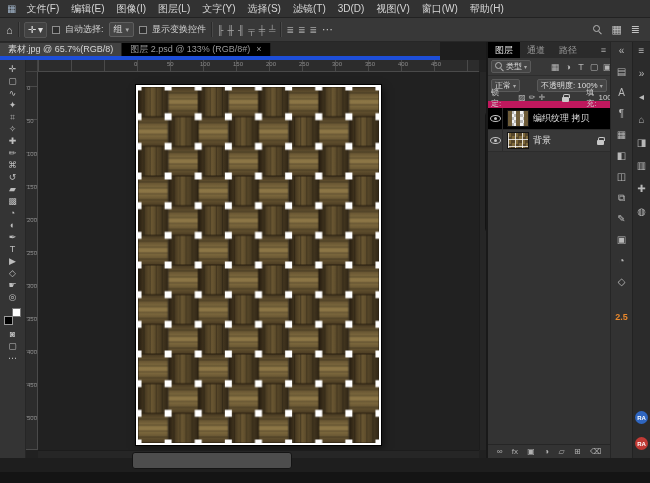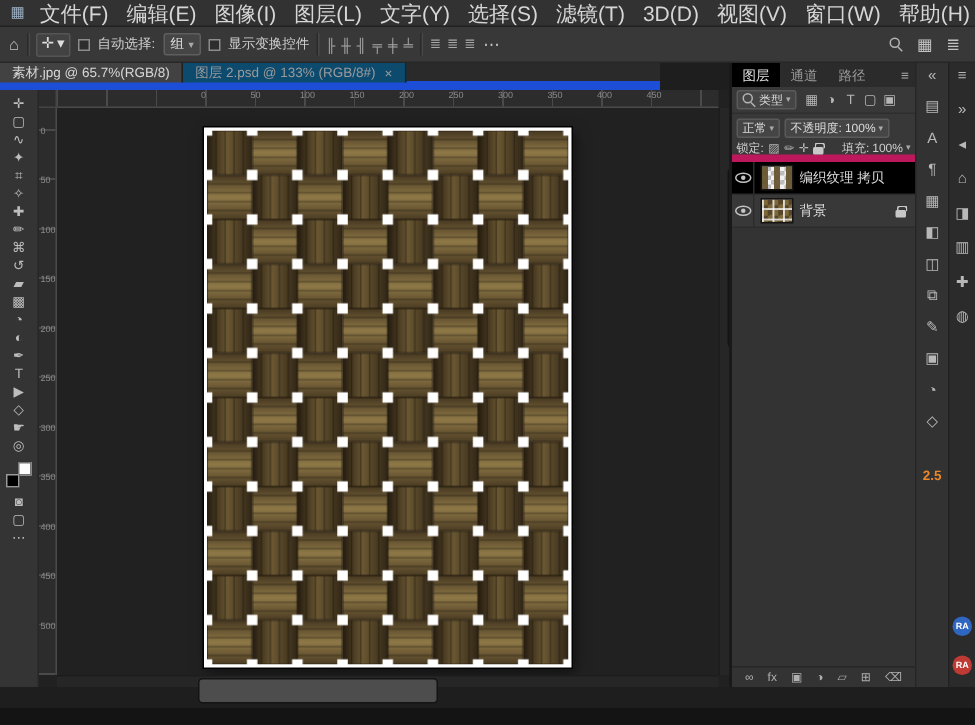--- a/index.html
+++ b/index.html
@@ -3,43 +3,43 @@
 <meta charset="utf-8">
 <style>
 *{margin:0;padding:0;box-sizing:border-box}
 html,body{width:650px;height:483px;overflow:hidden;background:#151515;
   font-family:"Liberation Sans","DejaVu Sans",sans-serif}
 .app{position:absolute;left:0;top:0;width:650px;height:483px;background:#1e1e1e;color:#cfcfcf;font-size:10px}
 
 
 .menubar{position:absolute;left:0;top:0;right:0;height:18px;background:#323232;border-bottom:1px solid #222;display:flex;align-items:center;padding-left:3px;white-space:nowrap;overflow:hidden}
 .appicon{font-size:10px;color:#9db0c4;margin:0 4px}
-.menu-item{padding:0 6px;font-size:14px;color:#d6d6d6;line-height:18px}
+.menu-item{padding:0 6px;font-size:10px;color:#d6d6d6;line-height:18px}
 
 
 .optionsbar{position:absolute;left:0;top:18px;right:0;height:24px;background:#383838;border-bottom:1px solid #272727;display:flex;align-items:center;gap:5px;padding:0 6px;white-space:nowrap;overflow:hidden}
 .obar-icon{color:#c2c2c2;font-size:11px}
 .toolpreset{display:inline-flex;align-items:center;gap:2px;background:#424242;border:1px solid #555;border-radius:2px;height:16px;padding:0 3px;color:#ddd}
 .vdiv{width:1px;height:15px;background:#2a2a2a;box-shadow:1px 0 0 #484848;flex:0 0 auto}
 .cb{display:inline-block;width:8px;height:8px;border:1px solid #8d8d8d;background:#2d2d2d;flex:0 0 auto}
 .olabel{font-size:9px;color:#cfcfcf}
 .combo{display:inline-flex;align-items:center;gap:3px;background:#454545;border:1px solid #5e5e5e;border-radius:2px;height:15px;padding:0 4px;font-size:9px;color:#e0e0e0}
 .combo .arrow{font-size:7px;color:#aaa}
 .glyph-group{display:inline-flex;gap:4px;color:#a8a8a8;font-size:9px}
 .obar-right{margin-left:auto;display:inline-flex;gap:9px;align-items:center;padding-right:4px}
 .mag{position:relative;width:9px;height:9px;display:inline-block}
 .mag::before{content:'';position:absolute;left:0;top:0;width:5px;height:5px;border:1px solid #b5b5b5;border-radius:50%}
 .mag::after{content:'';position:absolute;left:6px;top:6px;width:4px;height:1px;background:#b5b5b5;transform:rotate(45deg);transform-origin:0 0}
 
 
 .main{position:absolute;left:0;top:42px;right:0;height:416px;background:#1e1e1e}
 
 
-.tabbar{position:absolute;left:0;top:0;width:440px;height:18px;background:#2a2a2a;display:flex;align-items:flex-start;border-bottom:6px solid #1d4ed8}
-.doc-tab{display:flex;align-items:center;padding:0 8px;font-size:9px;color:#9a9a9a;background:#0c4a6e;border-right:1px solid #1f1f1f;white-space:nowrap;overflow:hidden}
+.tabbar{position:absolute;left:0;top:0;width:440px;height:18px;background:#2a2a2a;display:flex;align-items:center;border-bottom:4px solid #1d4ed8}
+.doc-tab{display:flex;align-items:center;padding:0 8px;font-size:9px;color:#9a9a9a;background:#000000;border-right:1px solid #1f1f1f;white-space:nowrap;overflow:hidden}
 .doc-tab.active{background:#424242;color:#d8d8d8}
 .doc-tab .close{margin-left:6px;color:#9a9a9a;font-size:9px}
 
 
 .toolbar{position:absolute;left:0;top:18px;width:26px;bottom:0;background:#343434;border-right:1px solid #262626;display:flex;flex-direction:column;align-items:center;padding-top:3px}
 .tool{width:22px;height:12px;line-height:12px;text-align:center;font-size:9px;color:#bdbdbd;flex:0 0 auto}
 .swatches{position:relative;width:17px;height:17px;margin:5px 0 3px 0;flex:0 0 auto}
 .sw-bg{position:absolute;right:0;top:0;width:9px;height:9px;background:#fff;border:1px solid #777}
 .sw-fg{position:absolute;left:0;bottom:0;width:9px;height:9px;background:#000;border:1px solid #999}
 
@@ -60,24 +60,24 @@
 
 
 .sep{position:absolute;left:486px;top:0;width:2px;bottom:0;background:#191919}
 
 
 .layers-panel{position:absolute;left:488px;top:0;width:122px;bottom:0;background:#383838;font-size:9px}
 .lp-tabs{position:absolute;left:0;top:0;right:0;height:16px;background:#2b2b2b;display:flex;align-items:stretch}
 .lp-tab{padding:0 7px;line-height:16px;color:#9a9a9a;font-size:9px}
 .lp-tab.active{background:#000000;color:#e2e2e2}
 .lp-menu{margin-left:auto;color:#aaa;padding:0 4px;line-height:16px}
-.lp-row{position:absolute;left:0;right:0;display:flex;align-items:center;gap:3px;padding:0 3px}
+.lp-row{position:absolute;left:0;right:0;display:flex;align-items:center;gap:17px;padding:0 3px}
 .lp-search{top:16px;height:18px;border-bottom:1px solid #2e2e2e}
 .lp-blend{top:34px;height:18px}
-.lp-lock{top:52px;height:14px;border-bottom:5px solid #be185d}
+.lp-lock{top:52px;height:14px;border-bottom:7px solid #be185d}
 .small-combo{display:inline-flex;align-items:center;gap:2px;background:#454545;border:1px solid #5a5a5a;border-radius:2px;height:13px;padding:0 3px;color:#ddd;font-size:8px;white-space:nowrap}
 .small-combo .arrow{font-size:6px;color:#aaa}
 .filter-ic{color:#b5b5b5;font-size:9px;width:10px;text-align:center}
 .lock-ic{color:#b5b5b5;font-size:8px}
 .fill-wrap{margin-left:auto;display:inline-flex;gap:2px;align-items:center;color:#cfcfcf;font-size:8px}
 .lock{display:inline-block;width:7px;height:5px;background:#c8c8c8;border-radius:1px;position:relative;margin-top:3px;flex:0 0 auto}
 .lock::before{content:'';position:absolute;left:1px;top:-3px;width:5px;height:3px;border:1px solid #c8c8c8;border-bottom:none;border-radius:2px 2px 0 0}
 .layer-list{position:absolute;left:0;right:0;top:66px;bottom:14px;background:#333;overflow:hidden}
 .layer-row{height:22px;display:flex;align-items:center;border-bottom:1px solid #2c2c2c;background:#383838}
 .layer-row.selected{background:#000000}

